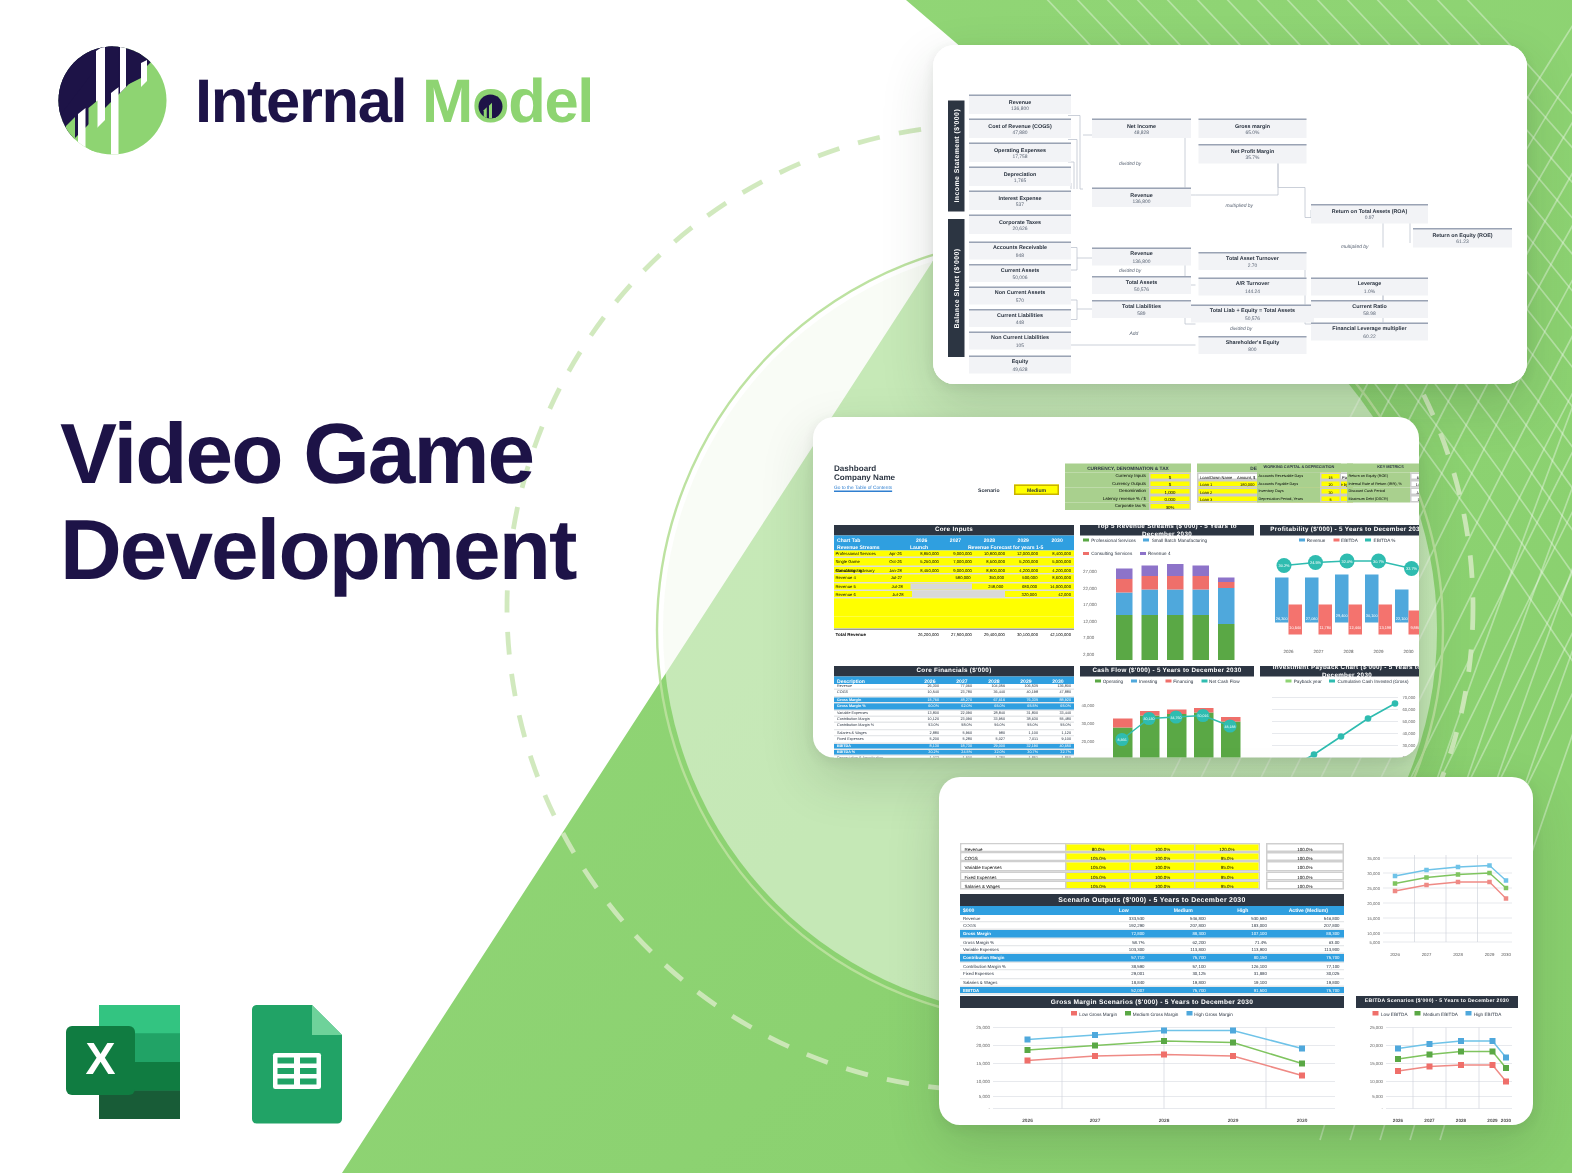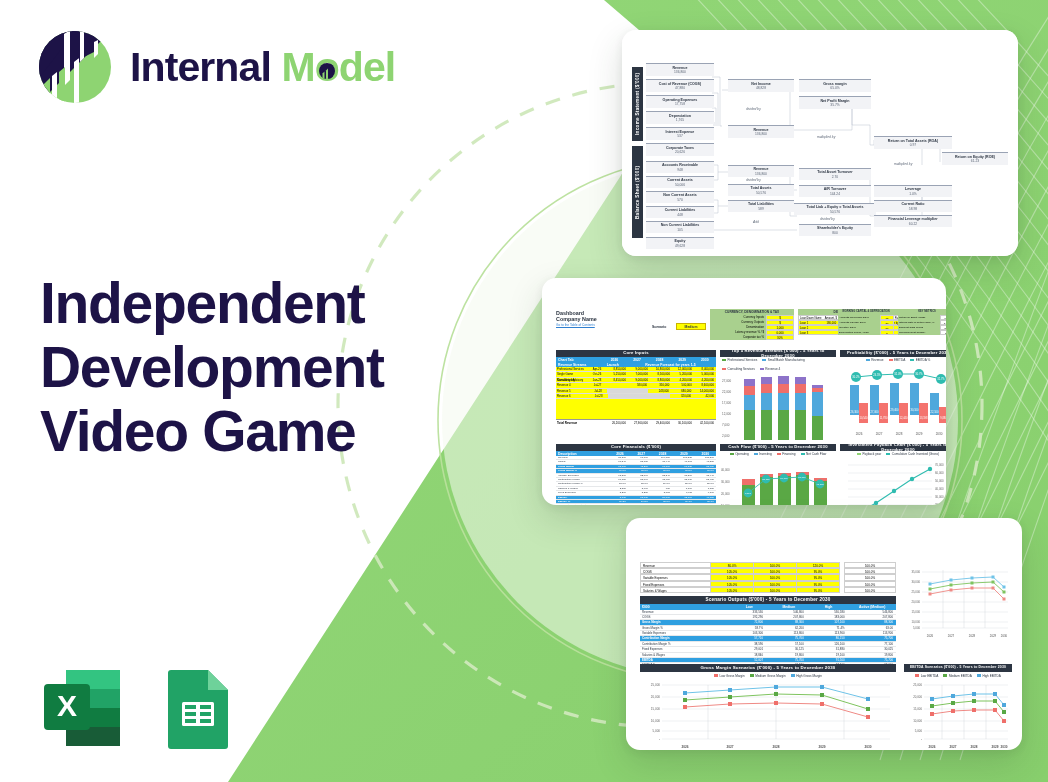--- a/index.html
+++ b/index.html
@@ -190,23 +190,22 @@
                   <polygon points="5,12 7,10 7,19 5,19"></polygon>
                   <polygon points="8.5,9 10.5,7 10.5,19 8.5,19"></polygon>
                 </g>
                 <polygon points="12,4 15,2 15,19 12,19" fill="#1d1347"></polygon>
               </g>
             </svg></span></span><span class="w2">del</span>
     </div>
   </div>
 
   <div class="headline">
-    <div>Independent</div>
+    <div>Video Game</div>
     <div>Development</div>
-    <div>Video Game</div>
   </div>
 
   <div class="app-icons">
     <div class="app-icon">
       <svg width="88" height="88" viewBox="0 0 88 88">
         <rect x="28" y="6" width="54" height="76" rx="3" fill="#21a366"></rect>
         <rect x="28" y="6" width="54" height="19" fill="#33c481"></rect>
         <rect x="28" y="25" width="54" height="19" fill="#21a366"></rect>
         <rect x="28" y="44" width="54" height="19" fill="#107c41"></rect>
         <rect x="28" y="63" width="54" height="19" fill="#185c37"></rect>

